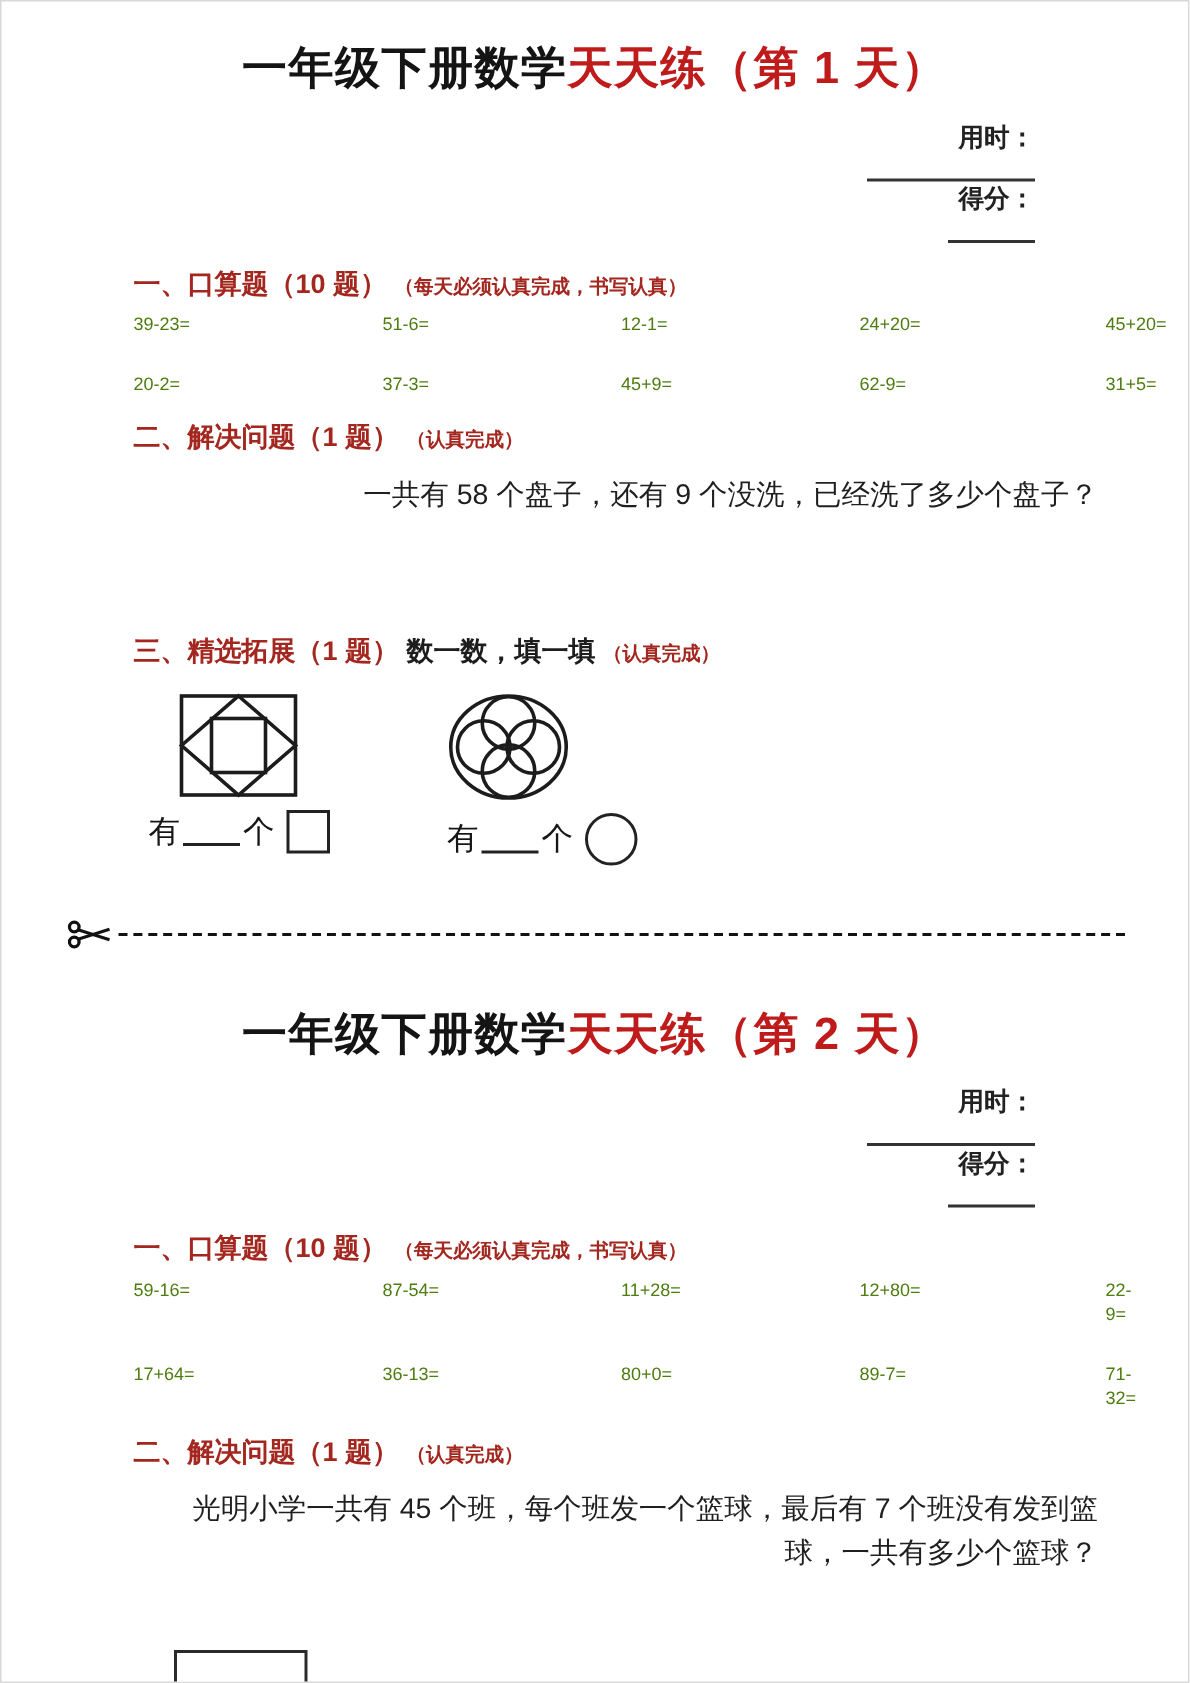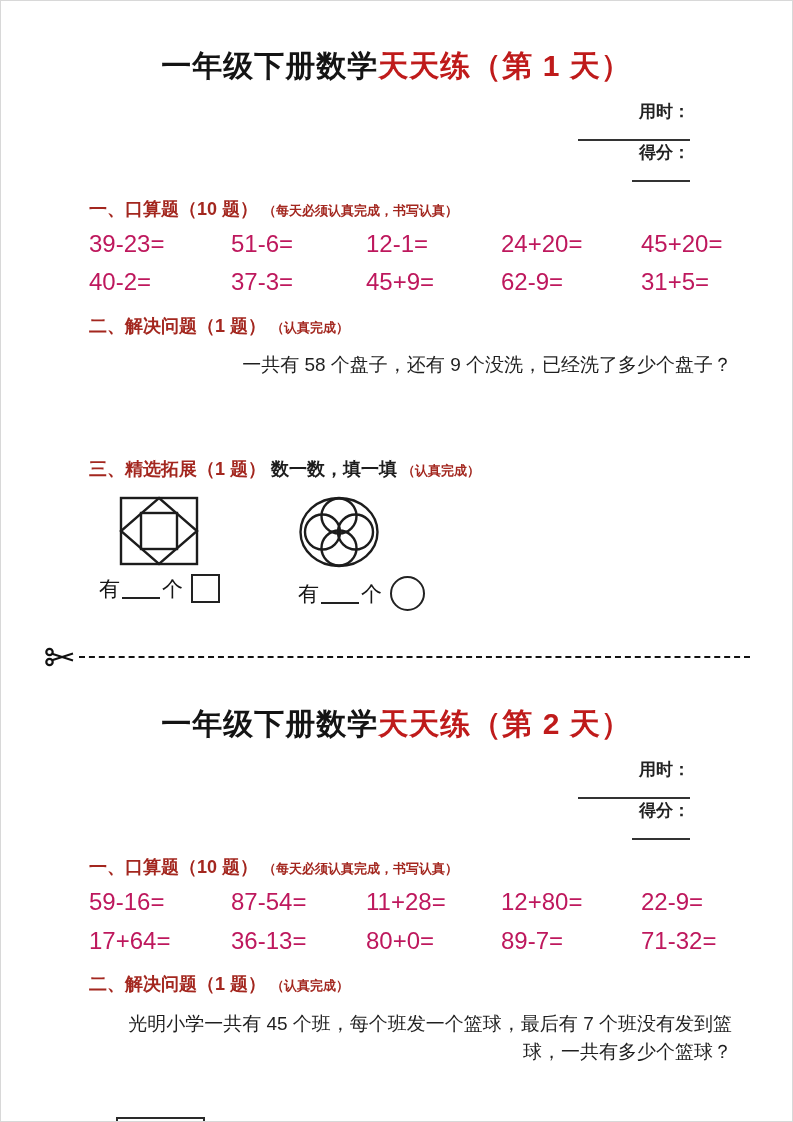--- a/index.html
+++ b/index.html
@@ -6,21 +6,21 @@
   .page{
     position:relative;
     width:793px;height:1122px;
     margin:0 auto;
     background:#ffffff;
     border:1px solid #d8d8d8;
     box-sizing:border-box;
     overflow:hidden;
     font-family:"Liberation Sans", sans-serif;
     color:#1e1e1e;
-    padding-top:48px;
+    padding-top:28px;
   }
   .title{
     text-align:center;
     font-size:30px;
     font-weight:bold;
     color:#141414;
     letter-spacing:1px;
     line-height:1.15;
   }
   .title .red{color:#bf1b1b;}
@@ -48,23 +48,24 @@
     color:#a3271f;
     line-height:1.25;
   }
   .sec-heading .sub{color:#1d1d1d;}
   .sec-heading .note{font-size:13px;}
   .problems{
     display:grid;
     grid-template-columns:142px 135px 135px 140px 1fr;
     row-gap:6px;
     margin:8px 40px 0 88px;
-    font-size:24px;
-    color:#be185d;
+    font-size:12px;
+    color:#4d7c0f;
     line-height:1.35;
+    gap:24px;
   }
   .word-problem{
     margin:14px 60px 0 90px;
     font-size:19px;
     color:#1f1f1f;
     line-height:1.5;
     max-width:655px;
     text-align:right;
   }
   .spacer-d1{height:62px;}
@@ -126,21 +127,21 @@
       <span>一、口算题（10 题）</span>
       <span class="note">（每天必须认真完成，书写认真）</span>
     </div>
 
     <div class="problems">
       <span>39-23=</span>
       <span>51-6=</span>
       <span>12-1=</span>
       <span>24+20=</span>
       <span>45+20=</span>
-      <span>40-2=</span>
+      <span>20-2=</span>
       <span>37-3=</span>
       <span>45+9=</span>
       <span>62-9=</span>
       <span>31+5=</span>
     </div>
 
     <div class="sec-heading">
       <span>二、解决问题（1 题）</span>
       <span class="note">（认真完成）</span>
     </div>

